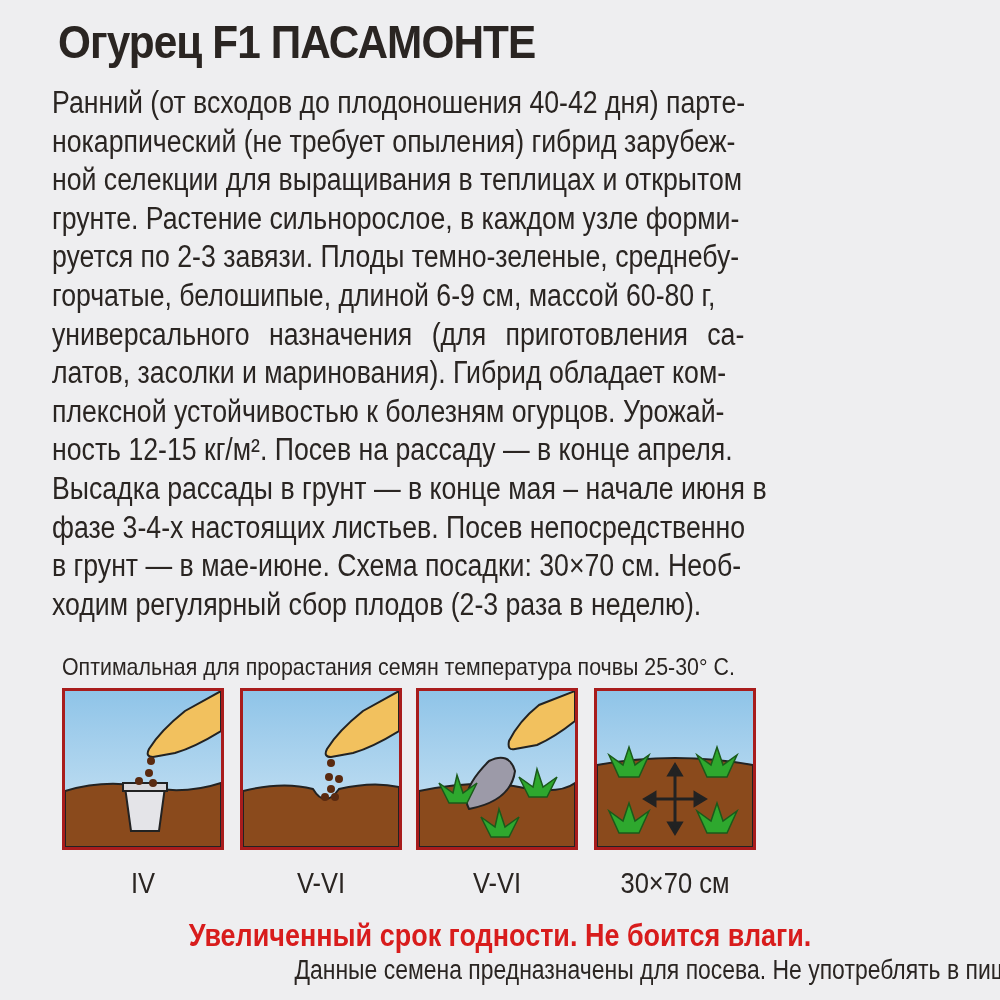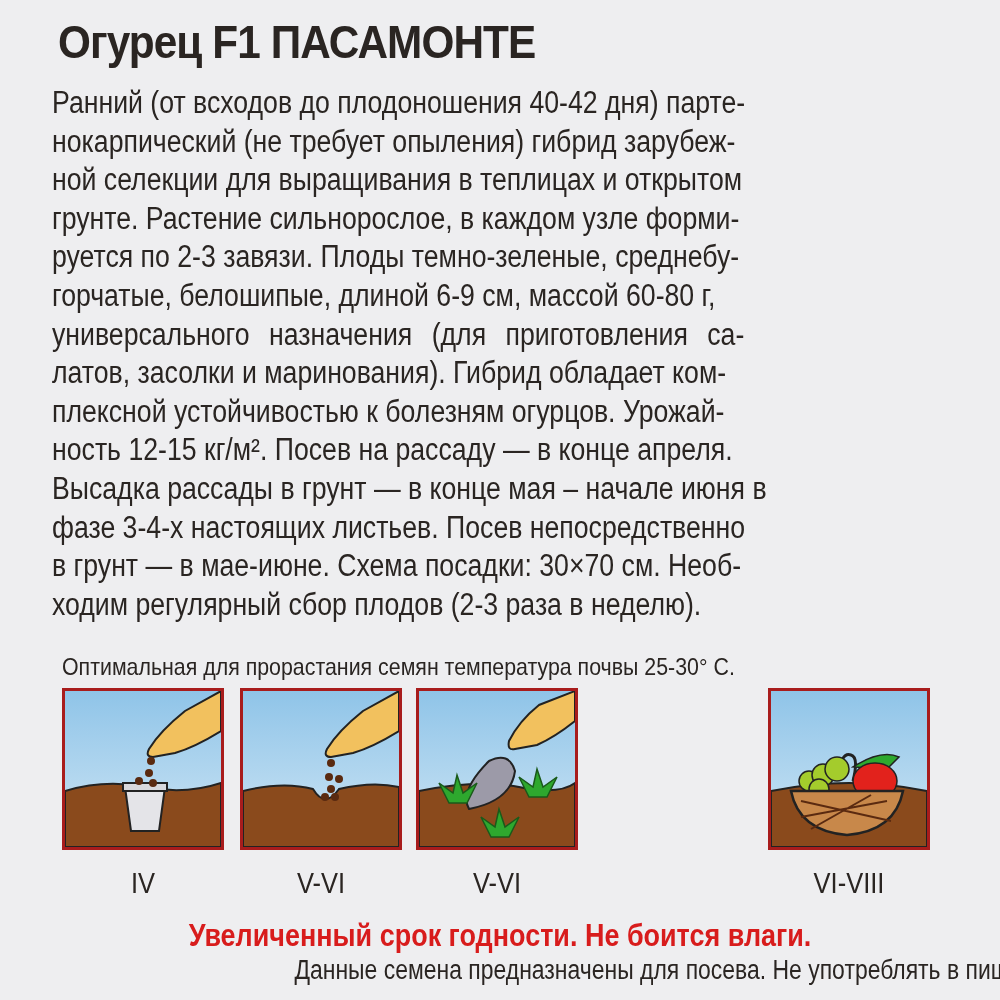--- a/index.html
+++ b/index.html
@@ -91,34 +91,39 @@
         <g fill="#2ea82e" stroke="#1a5a1a" stroke-width="1.5">
           <path d="M30 112 L20 92 L34 102 L38 84 L44 102 L58 92 L48 112Z"></path>
           <path d="M110 106 L100 86 L114 96 L118 78 L124 96 L138 86 L128 106Z"></path>
           <path d="M72 146 L62 126 L76 136 L80 118 L86 136 L100 126 L90 146Z"></path>
         </g>
       </svg>
     </div>
     <span class="step-label">V-VI</span>
   </div>
 
-
-  <div class="step" style="left:706px;">
+  <div class="step" style="left:532px;">
     <div class="pic">
       <svg viewBox="0 0 156 156">
-        <path d="M0 100 Q78 84 156 100 V156 H0Z" fill="#8a4a1c" stroke="#222" stroke-width="2"></path>
-        <path d="M66 88 Q70 60 80 64 Q88 66 82 90" fill="none" stroke="#222" stroke-width="3"></path>
-        <circle cx="38" cy="90" r="10" fill="#a4cc2c" stroke="#222" stroke-width="1.5"></circle>
-        <circle cx="52" cy="84" r="11" fill="#a4cc2c" stroke="#222" stroke-width="1.5"></circle>
-        <circle cx="66" cy="78" r="12" fill="#a4cc2c" stroke="#222" stroke-width="1.5"></circle>
-        <circle cx="48" cy="98" r="10" fill="#a4cc2c" stroke="#222" stroke-width="1.5"></circle>
-        <path d="M82 76 Q110 58 128 66 L116 78Z" fill="#2ea82e" stroke="#222" stroke-width="1.5"></path>
-        <ellipse cx="104" cy="90" rx="22" ry="18" fill="#e2221c" stroke="#222" stroke-width="1.5"></ellipse>
-        <path d="M20 100 L132 100 Q124 140 76 144 Q28 140 20 100Z" fill="#c8884a" stroke="#222" stroke-width="2.5"></path>
-        <path d="M30 110 L120 130 M30 126 L116 110 M40 138 L100 104" stroke="#5a2a10" stroke-width="2"></path>
+        <path d="M0 74 Q78 60 156 74 V156 H0Z" fill="#8a4a1c" stroke="#222" stroke-width="2"></path>
+        <g fill="#2ea82e" stroke="#1a5a1a" stroke-width="1.5">
+          <path d="M22 86 L12 64 L26 74 L32 56 L38 74 L52 64 L42 86Z"></path>
+          <path d="M110 86 L100 64 L114 74 L120 56 L126 74 L140 64 L130 86Z"></path>
+          <path d="M22 142 L12 120 L26 130 L32 112 L38 130 L52 120 L42 142Z"></path>
+          <path d="M110 142 L100 120 L114 130 L120 112 L126 130 L140 120 L130 142Z"></path>
+        </g>
+        <g stroke="#222" stroke-width="3" fill="#222">
+          <line x1="78" y1="78" x2="78" y2="138"></line>
+            <line x1="52" y1="108" x2="104" y2="108"></line>
+          <path d="M72 84 L78 74 L84 84Z"></path>
+            <path d="M72 132 L78 142 L84 132Z"></path>
+          <path d="M58 102 L48 108 L58 114Z"></path>
+            <path d="M98 102 L108 108 L98 114Z"></path>
+        </g>
       </svg>
     </div>
-    <span class="step-label">VI-VIII</span>
+    <span class="step-label">30×70 см</span>
   </div>
+
 </div>
 
 <div class="promo">Увеличенный срок годности. Не боится влаги.</div>
 <div class="warn" style="right:-28px;">Данные семена предназначены для посева. Не употреблять в пищу!</div>
 
 </body></html>

